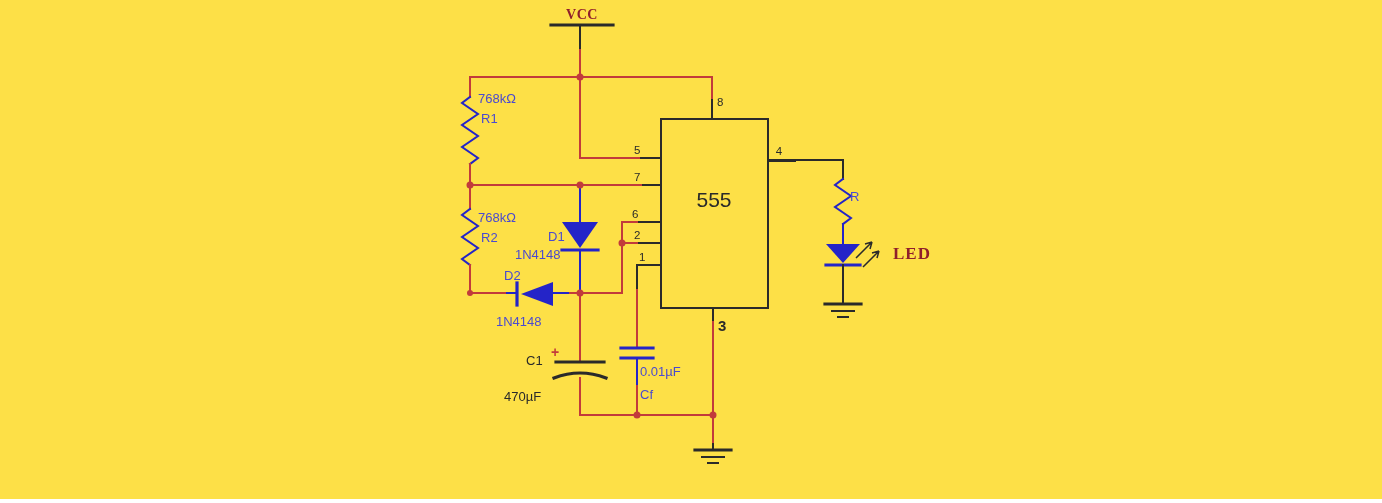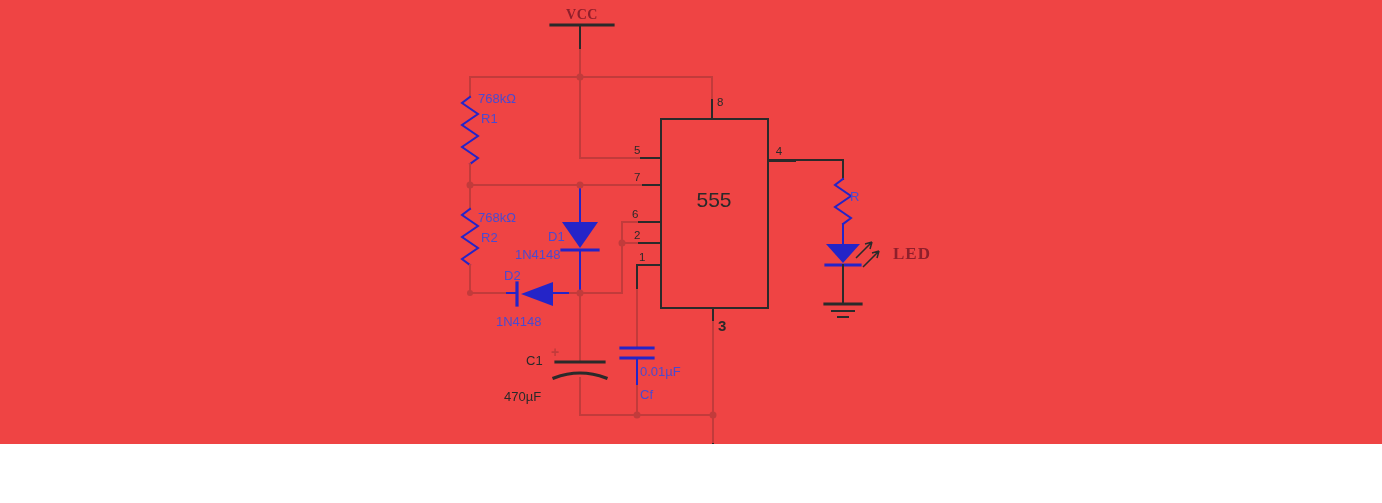--- a/index.html
+++ b/index.html
@@ -1,16 +1,16 @@
 <!DOCTYPE html>
 <html style="--wire-red: #c23b3b; --component-blue: #2424c8; --label-blue: #4a4ad0; --dark-red: #8f1f2b; --ink: #2a2a2a;"><head>
 <meta charset="utf-8">
 <style>
   html,body{margin:0;padding:0;background:#fff;}
-  #stage{position:relative;width:1382px;height:444px;background:#ef4444;overflow:hidden;
+  #stage{position:relative;width:1382px;height:499px;background:#fde047;overflow:hidden;
          font-family:"Liberation Sans",sans-serif;text-align:center;}
   svg{position:absolute;left:0;top:0;}
   
   .wire{stroke:var(--wire-red);stroke-width:2;fill:none;stroke-linecap:square;}
   .blk{stroke:var(--ink);stroke-width:2;fill:none;stroke-linecap:square;}
   .comp{stroke:var(--component-blue);stroke-width:2;fill:none;stroke-linecap:square;}
   .thick{stroke-width:3.2;}
   .fillblue{fill:var(--component-blue);stroke:none;}
   .dot{fill:var(--wire-red);stroke:none;}
   

